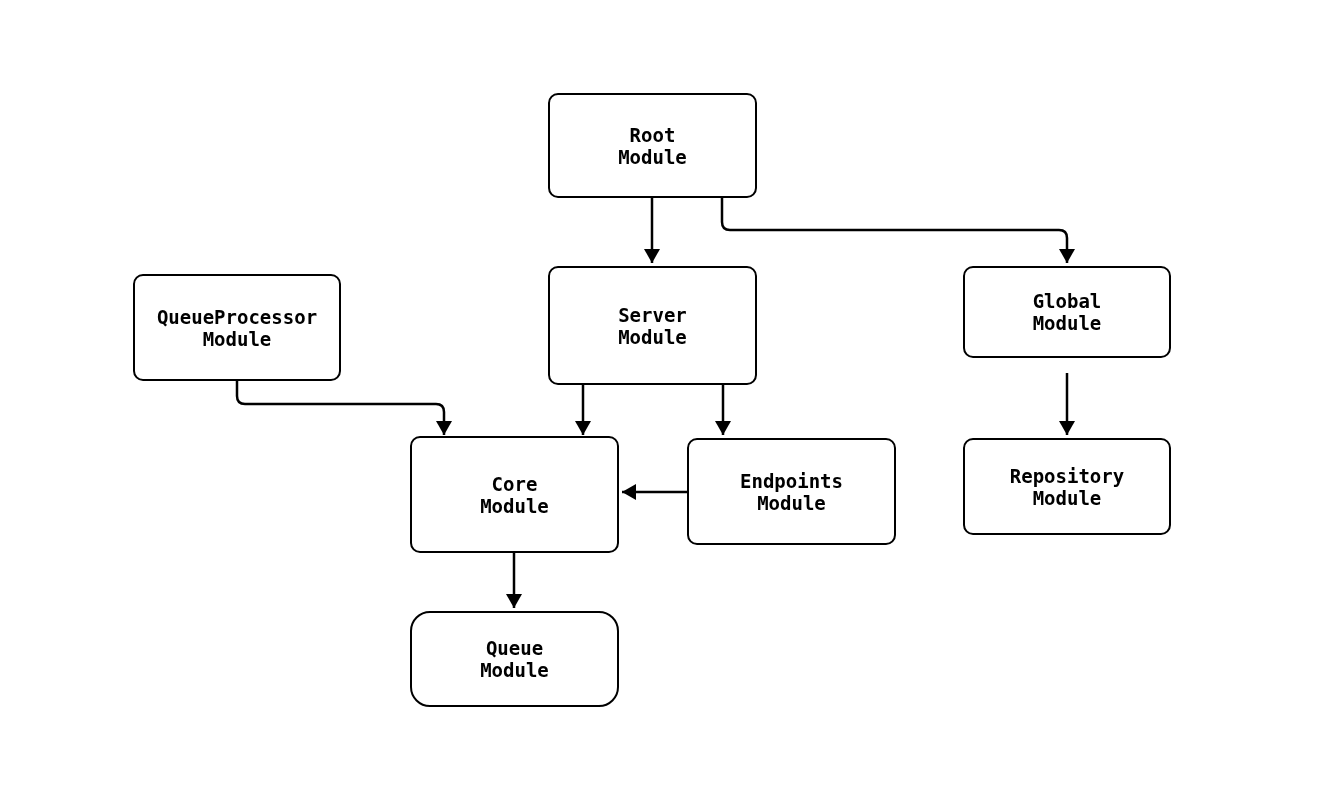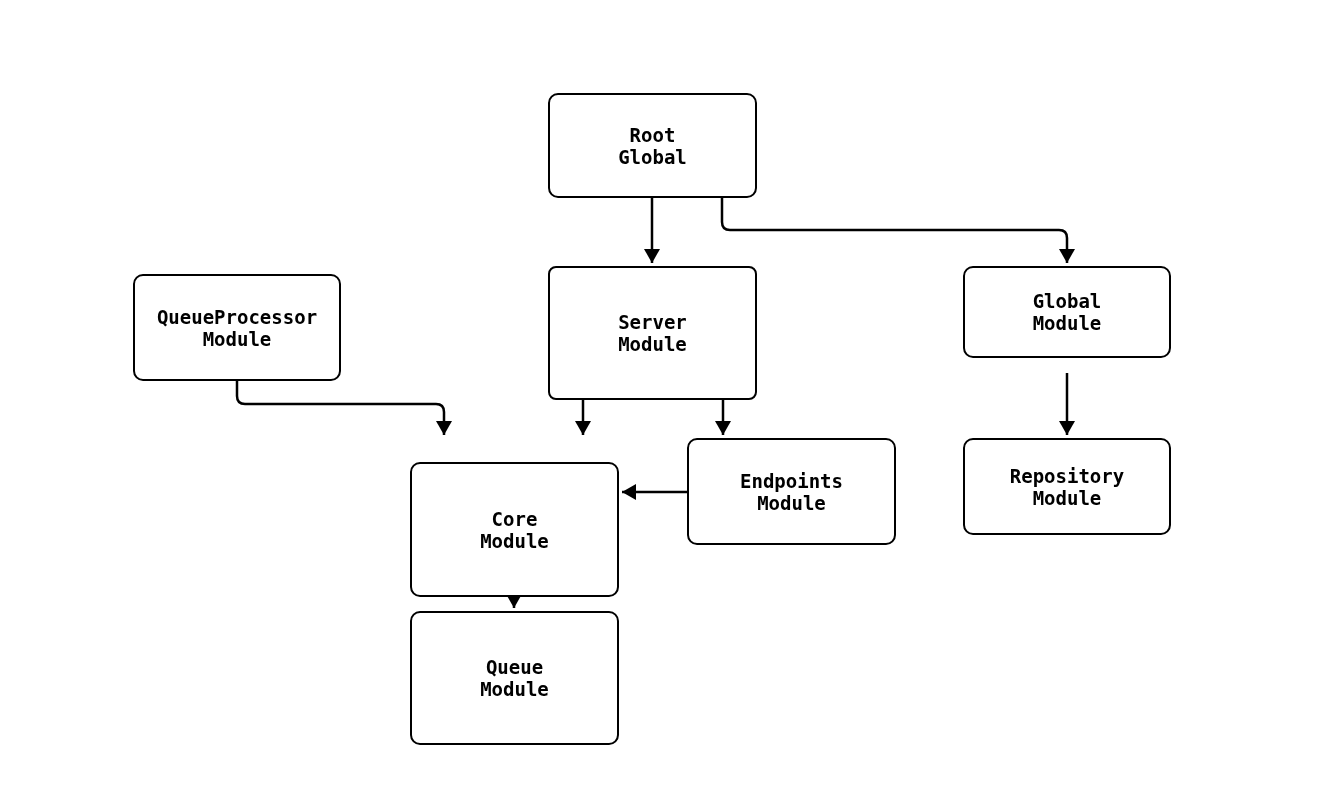--- a/index.html
+++ b/index.html
@@ -41,26 +41,26 @@
     font-size: 19px;
     line-height: 22px;
     font-weight: bold;
     color: #000000;
     text-align: center;
     white-space: pre-line;
   }
   
   .n-root          { left: 548px;  top: 93px;  width: 209px; height: 105px; }
   .n-queueprocessor{ left: 133px;  top: 266px; width: 208px; height: 107px; margin-top: 8px; }
-  .n-server        { left: 548px;  top: 266px; width: 209px; height: 134px; border-radius: 8px; }
+  .n-server        { left: 548px;  top: 266px; width: 209px; height: 119px; }
   .n-global        { left: 963px;  top: 266px; width: 208px; height: 92px; }
-  .n-core          { left: 410px;  top: 462px; width: 209px; height: 135px; }
+  .n-core          { left: 410px;  top: 436px; width: 209px; height: 117px; }
   .n-endpoints     { left: 687px;  top: 438px; width: 209px; height: 107px; }
   .n-repository    { left: 963px;  top: 438px; width: 208px; height: 97px; }
-  .n-queue         { left: 410px;  top: 611px; width: 209px; height: 134px; }
+  .n-queue         { left: 410px;  top: 611px; width: 209px; height: 96px; border-radius: 20px; }
 </style>
 </head>
 <body>
 
 <div class="canvas">
 
   <svg class="edges-layer" width="1337" height="809" viewBox="0 0 1337 809" xmlns="http://www.w3.org/2000/svg">
     <defs>
       <marker id="arrow" markerUnits="userSpaceOnUse" markerWidth="16" markerHeight="18" refX="15" refY="9" orient="auto">
         <path d="M1,1 L15,9 L1,17 Z" fill="#000000" stroke="none"></path>
@@ -72,21 +72,21 @@
     <path class="edge" d="M237,373 V396 Q237,404 245,404 H436 Q444,404 444,412 V435" marker-end="url(#arrow)"></path>
     <path class="edge" d="M583,373 V435" marker-end="url(#arrow)"></path>
     <path class="edge" d="M723,373 V435" marker-end="url(#arrow)"></path>
     <path class="edge" d="M687,492 H622" marker-end="url(#arrow)"></path>
     <path class="edge" d="M1067,373 V435" marker-end="url(#arrow)"></path>
     <path class="edge" d="M514,545 V608" marker-end="url(#arrow)"></path>
   </svg>
 
   <div class="node n-root">
     <span class="node-label">Root
-Global</span>
+Module</span>
   </div>
 
   <div class="node n-queueprocessor">
     <span class="node-label">QueueProcessor
 Module</span>
   </div>
 
   <div class="node n-server">
     <span class="node-label">Server
 Module</span>

